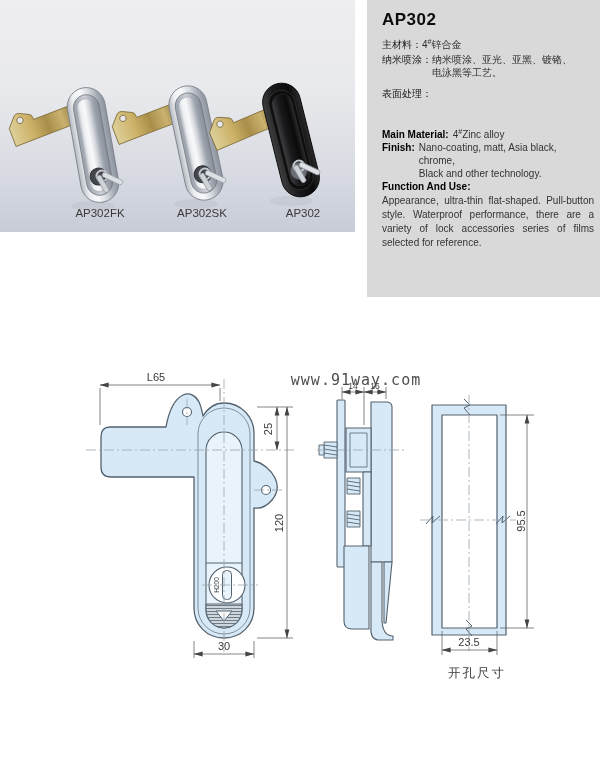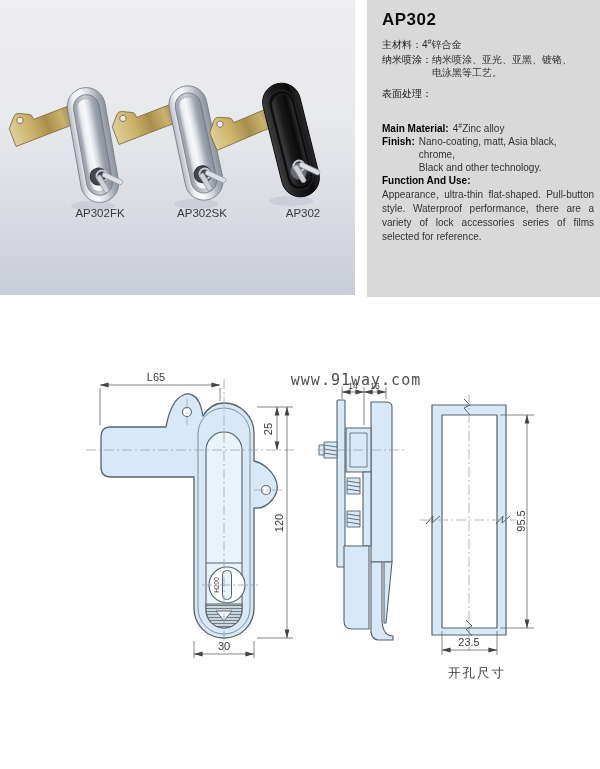--- a/index.html
+++ b/index.html
@@ -1,27 +1,27 @@
 <!DOCTYPE html>
 <html><head>
 <meta charset="utf-8">
 <style>
   html,body{margin:0;padding:0;}
   body{width:600px;height:769px;position:relative;background:#fff;overflow:hidden;
        font-family:"Liberation Sans","DejaVu Sans",sans-serif;}
-  .photo-panel{position:absolute;left:0;top:0;width:355px;height:295px;
+  .photo-panel{position:absolute;left:0;top:0;width:355px;height:232px;
        background:linear-gradient(180deg,#eeeef0 0%,#e8e9ec 40%,#d6d9e1 78%,#c8ccd7 100%);}
   .info-panel{position:absolute;left:367px;top:0;width:233px;height:297px;background:#d9d9d9;
        box-sizing:border-box;padding:10px 6px 0 15px;color:#2e2e2e;}
   .info-panel h1{margin:0 0 8px 0;font-size:17px;letter-spacing:.5px;color:#0d0d0d;}
   .spec-row{display:flex;font-size:10px;line-height:13.5px;margin:0 10px 1px 0;}
   .spec-row .lbl{white-space:nowrap;color:#1a1a1a;}
   .spec-row .val{white-space:pre-line;color:#2c2c2c;}
   .gap{height:6px;}
-  .en{margin-top:22px;font-size:10px;line-height:13px;color:#333;}
+  .en{margin-top:28px;font-size:10px;line-height:13px;color:#333;}
   .en .b{font-weight:bold;color:#000;}
   .en .row{display:flex;}
   .en .row .b{white-space:nowrap;margin-right:4px;}
   .en .row .val{white-space:pre-line;}
   .en .para{margin-top:1px;text-align:justify;line-height:14px;}
   sup{font-size:7px;vertical-align:super;line-height:0;}
   .drawings{position:absolute;left:0;top:355px;width:600px;height:345px;padding-left:34px;}
   svg text{font-family:"Liberation Sans","DejaVu Sans",sans-serif;fill:#3a3a3a;}
   .wm{font-family:"DejaVu Sans Mono","Liberation Mono",monospace;}
 </style>

